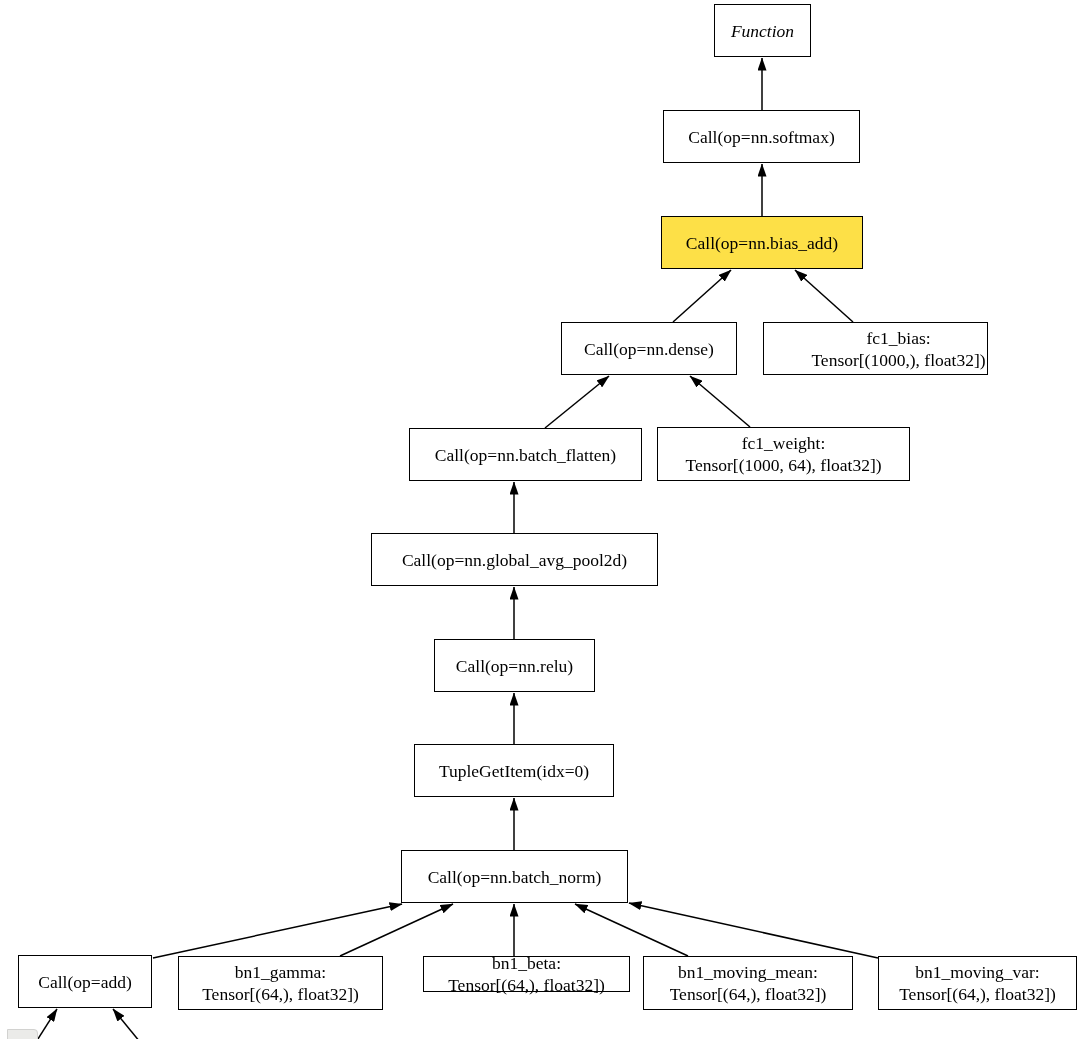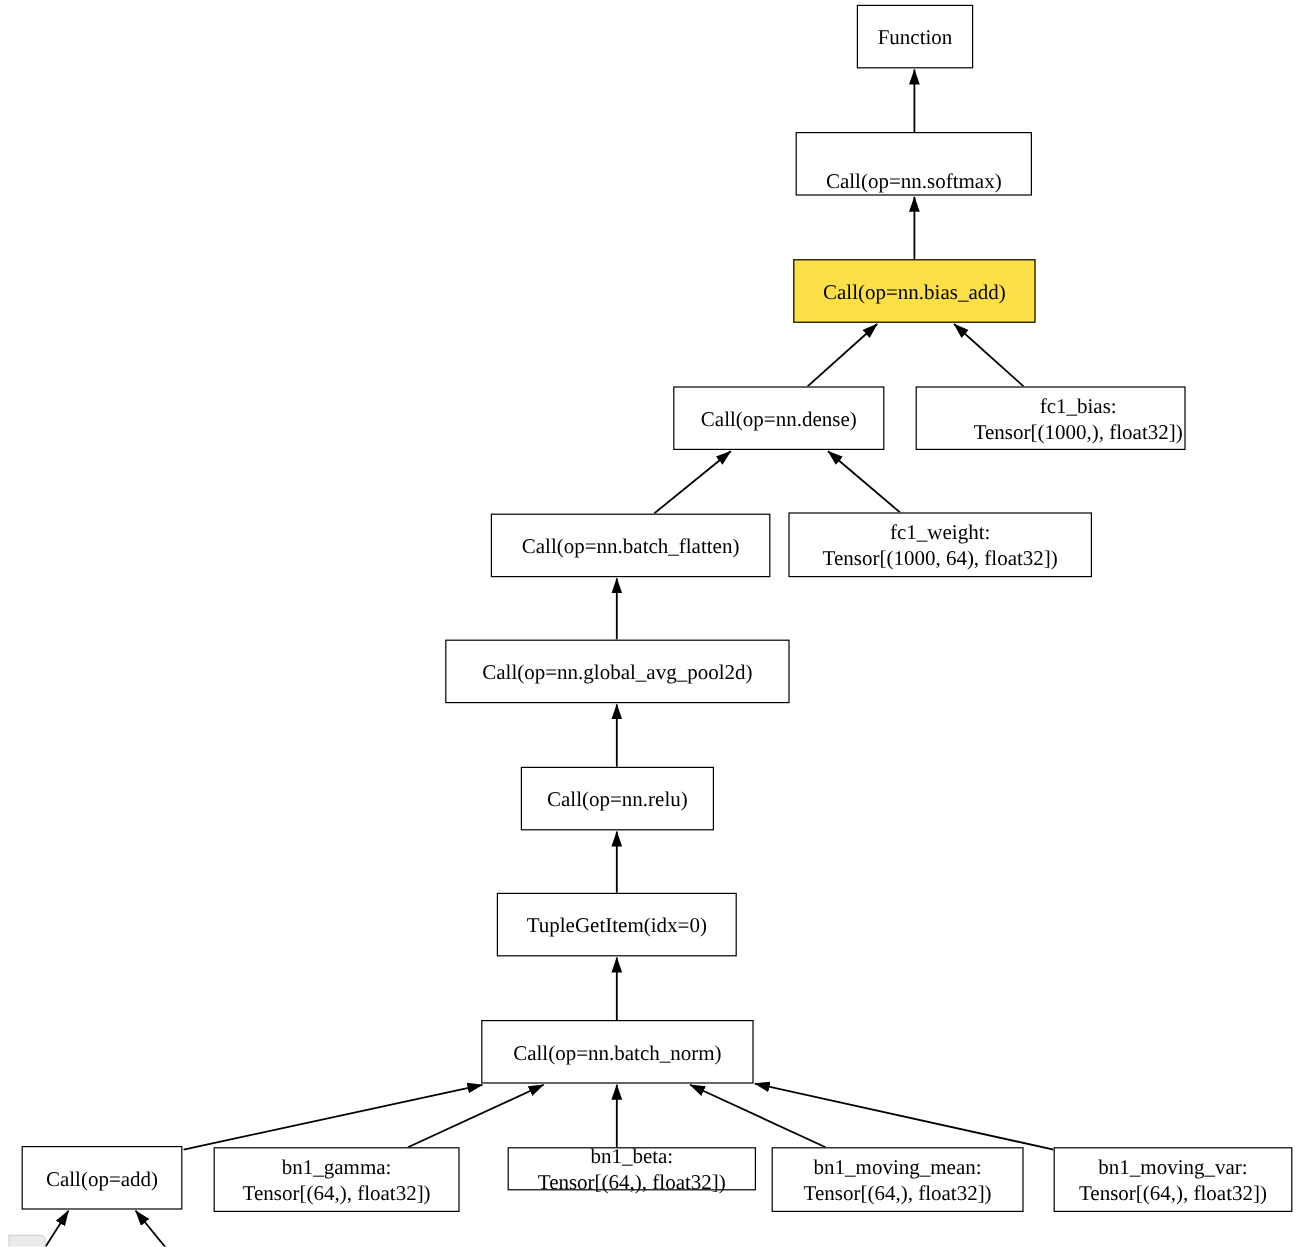--- a/index.html
+++ b/index.html
@@ -79,24 +79,24 @@
         <line x1="340" y1="956" x2="453" y2="904" stroke="#000000" stroke-width="1.5" marker-end="url(#arrowhead)"></line>
         <line x1="514" y1="956" x2="514" y2="904" stroke="#000000" stroke-width="1.5" marker-end="url(#arrowhead)"></line>
         <line x1="688" y1="956" x2="575" y2="904" stroke="#000000" stroke-width="1.5" marker-end="url(#arrowhead)"></line>
         <line x1="878" y1="958" x2="629" y2="903" stroke="#000000" stroke-width="1.5" marker-end="url(#arrowhead)"></line>
         <line x1="36" y1="1042" x2="57" y2="1009" stroke="#000000" stroke-width="1.5" marker-end="url(#arrowhead)"></line>
         <line x1="140" y1="1042" x2="113" y2="1009" stroke="#000000" stroke-width="1.5" marker-end="url(#arrowhead)"></line>
       </g>
   </svg>
 
   <div id="nodes">
-      <div class="node" style="left: 714px; top: 4px; width: 97px; height: 53px; background: rgb(255, 255, 255); border-color: rgb(0, 0, 0);">
+      <div class="node" style="left: 714px; top: 4px; width: 97px; height: 53px; background: rgb(255, 255, 255); border-color: rgb(0, 0, 0); font-style: italic;">
         <span class="line">Function</span>
       </div>
-      <div class="node" style="left: 663px; top: 110px; width: 197px; height: 53px; background: rgb(255, 255, 255); border-color: rgb(0, 0, 0); justify-content: flex-end;">
+      <div class="node" style="left: 663px; top: 110px; width: 197px; height: 53px; background: rgb(255, 255, 255); border-color: rgb(0, 0, 0);">
         <span class="line">Call(op=nn.softmax)</span>
       </div>
       <div class="node" style="left: 661px; top: 216px; width: 202px; height: 53px; background: #fde047; border-color: rgb(0, 0, 0);">
         <span class="line">Call(op=nn.bias_add)</span>
       </div>
       <div class="node" style="left: 561px; top: 322px; width: 176px; height: 53px; background: rgb(255, 255, 255); border-color: rgb(0, 0, 0);">
         <span class="line">Call(op=nn.dense)</span>
       </div>
       <div class="node" style="left: 763px; top: 322px; width: 225px; height: 53px; background: rgb(255, 255, 255); border-color: rgb(0, 0, 0); padding-left: 46px;">
         <span class="line">fc1_bias:</span>

